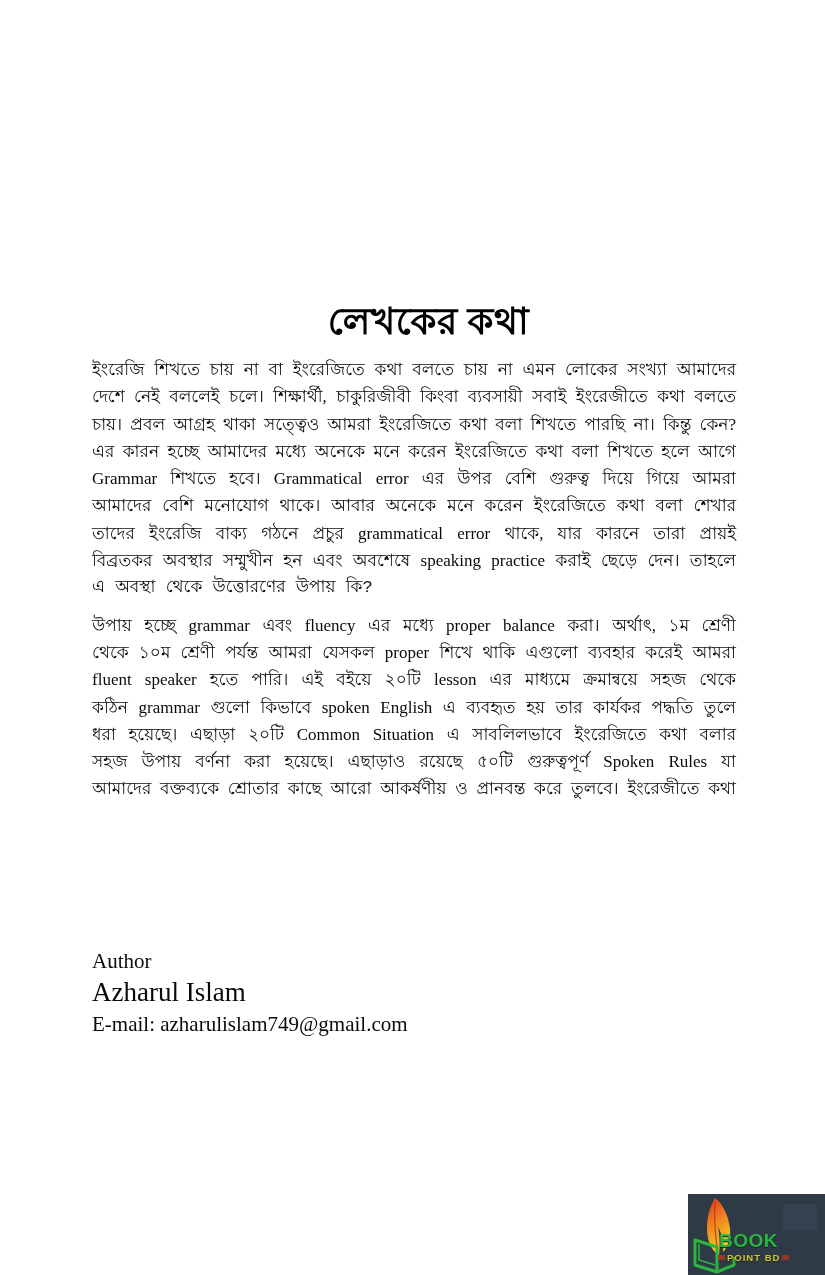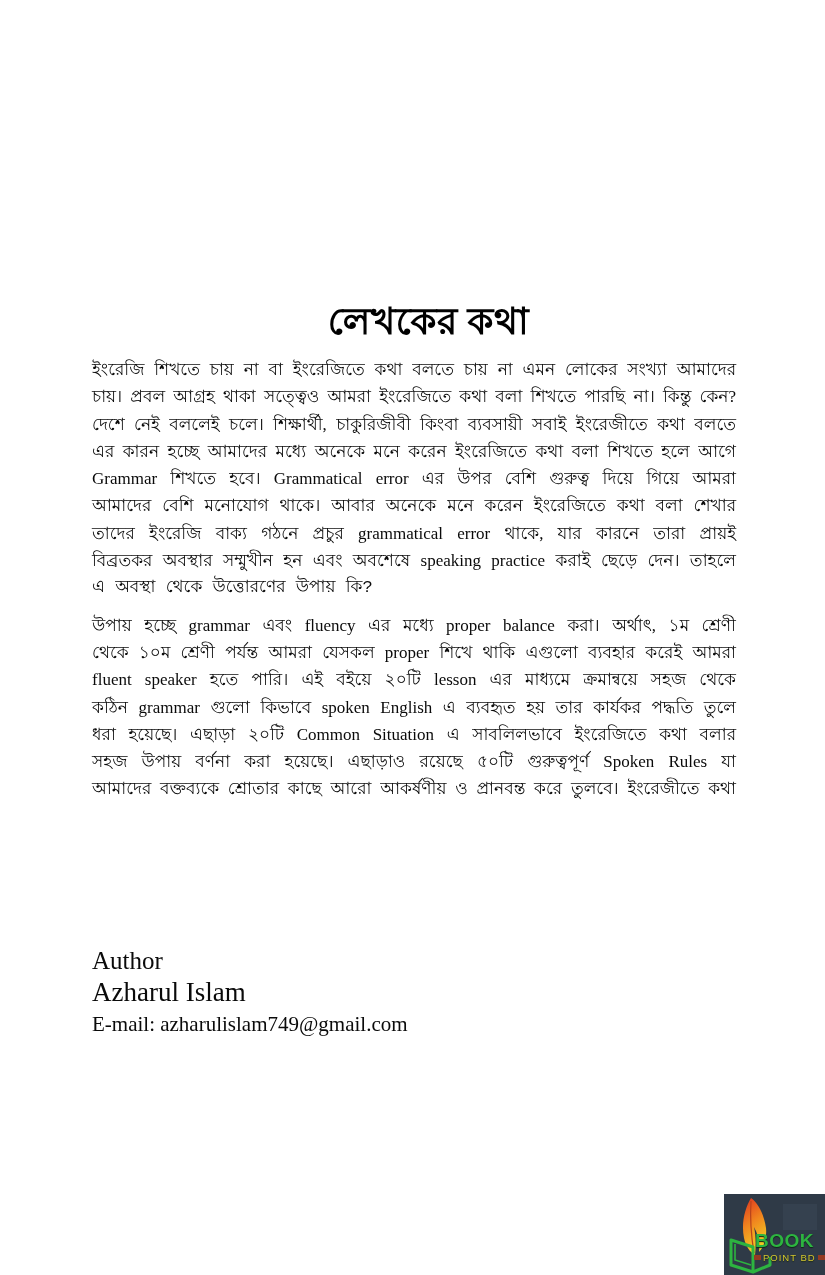--- a/index.html
+++ b/index.html
@@ -46,39 +46,40 @@
     text-align: left;
     text-align-last: left;
     font-family: Liberation Mono, monospace;
   }
   .author-block {
     position: absolute;
     left: 92px;
     top: 947px;
   }
   .author-label {
-    font-size: 25px;
+    font-size: 21px;
     line-height: 28px;
   }
   .author-name {
     font-size: 27px;
     line-height: 34px;
   }
   .author-email {
     font-size: 21px;
     line-height: 30px;
   }
   .publisher-logo {
     position: absolute;
     right: 0;
     bottom: 0;
     width: 101px;
     height: 81px;
     background: #2f3a47;
     overflow: hidden;
+    padding-left: 36px;
   }
   .logo-wall-patch {
     position: absolute;
     right: 8px;
     top: 10px;
     width: 34px;
     height: 26px;
     background: #35414f;
   }
   .logo-art {
@@ -108,37 +109,37 @@
     gap: 2px;
   }
   .logo-dash {
     display: inline-block;
     width: 7px;
     height: 5px;
     background: #943a22;
   }
   .logo-text-pointbd {
     font-family: "Liberation Sans", "DejaVu Sans", sans-serif;
-    font-weight: 400;
+    font-weight: 700;
     font-size: 9.5px;
     letter-spacing: 1px;
     color: #d2c42e;
     text-shadow: 0 1px 1px #1c2a16;
   }
 </style>
 </head>
 <body>
 
 <h1 class="page-title">লেখকের কথা</h1>
 
 <div class="body-text">
   <div class="para">
     <div class="line">ইংরেজি শিখতে চায় না বা ইংরেজিতে কথা বলতে চায় না এমন লোকের সংখ্যা আমাদের</div>
+    <div class="line">দেশে নেই বললেই চলে। শিক্ষার্থী, চাকুরিজীবী কিংবা ব্যবসায়ী সবাই ইংরেজীতে কথা বলতে</div>
     <div class="line">চায়। প্রবল আগ্রহ থাকা সত্ত্বেও আমরা ইংরেজিতে কথা বলা শিখতে পারছি না। কিন্তু কেন?</div>
-    <div class="line">দেশে নেই বললেই চলে। শিক্ষার্থী, চাকুরিজীবী কিংবা ব্যবসায়ী সবাই ইংরেজীতে কথা বলতে</div>
     <div class="line">এর কারন হচ্ছে আমাদের মধ্যে অনেকে মনে করেন ইংরেজিতে কথা বলা শিখতে হলে আগে</div>
     <div class="line">Grammar শিখতে হবে। Grammatical error এর উপর বেশি গুরুত্ব দিয়ে গিয়ে আমরা</div>
     <div class="line">আমাদের বেশি মনোযোগ থাকে। আবার অনেকে মনে করেন ইংরেজিতে কথা বলা শেখার</div>
     <div class="line">তাদের ইংরেজি বাক্য গঠনে প্রচুর grammatical error থাকে, যার কারনে তারা প্রায়ই</div>
     <div class="line">বিব্রতকর অবস্থার সম্মুখীন হন এবং অবশেষে speaking practice করাই ছেড়ে দেন। তাহলে</div>
     <div class="line last">এ অবস্থা থেকে উত্তোরণের উপায় কি?</div>
   </div>
   <div class="para">
     <div class="line">উপায় হচ্ছে grammar এবং fluency এর মধ্যে proper balance করা। অর্থাৎ, ১ম শ্রেণী</div>
     <div class="line">থেকে ১০ম শ্রেণী পর্যন্ত আমরা যেসকল proper শিখে থাকি এগুলো ব্যবহার করেই আমরা</div>

